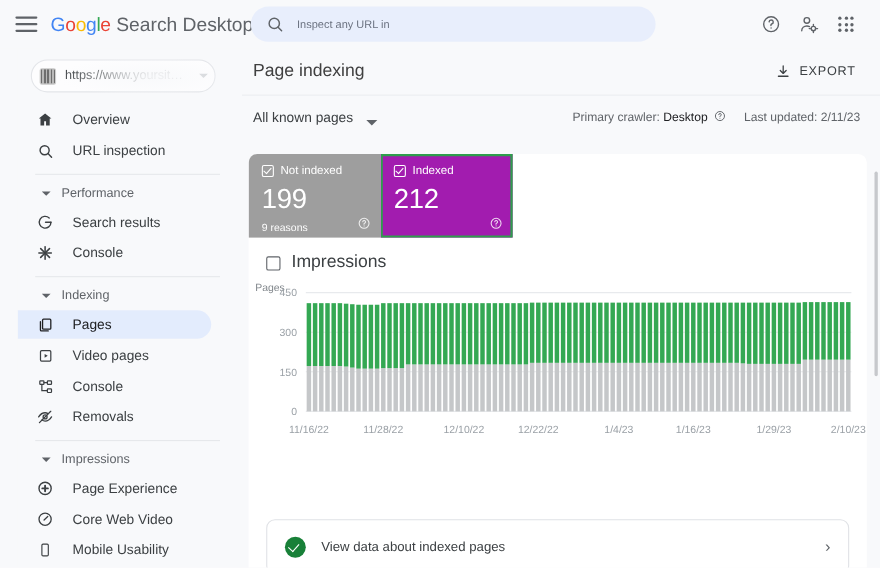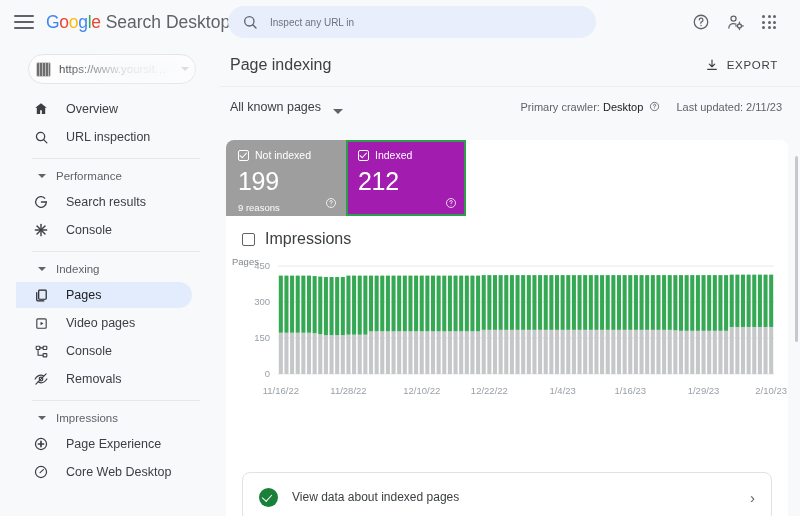--- a/index.html
+++ b/index.html
@@ -332,21 +332,29 @@
       </span>
       <span class="ni-label">Page Experience</span>
     </div>
     <div class="nav-item">
       <span class="ni-icon">
         <svg width="16" height="16" viewBox="0 0 24 24" fill="none" stroke="#3c4043" stroke-width="1.8">
           <circle cx="12" cy="12" r="8.3"></circle>
           <path d="M15.6 8.4 10.6 13" stroke-linecap="round"></path>
         </svg>
       </span>
-      <span class="ni-label">Core Web Desktop</span>
+      <span class="ni-label">Core Web Video</span>
+    </div>
+    <div class="nav-item">
+      <span class="ni-icon">
+        <svg width="14" height="14" viewBox="0 0 24 24" fill="none" stroke="#3c4043" stroke-width="1.8">
+          <rect x="7" y="2.8" width="10" height="18.4" rx="1.8"></rect>
+        </svg>
+      </span>
+      <span class="ni-label">Mobile Usability</span>
     </div>
 
   </div>
   <div class="picker-haze"></div>
 
   <div class="main">
 
     <div class="main-head">
       <div class="page-title">Page indexing</div>
       <div class="export-btn">

